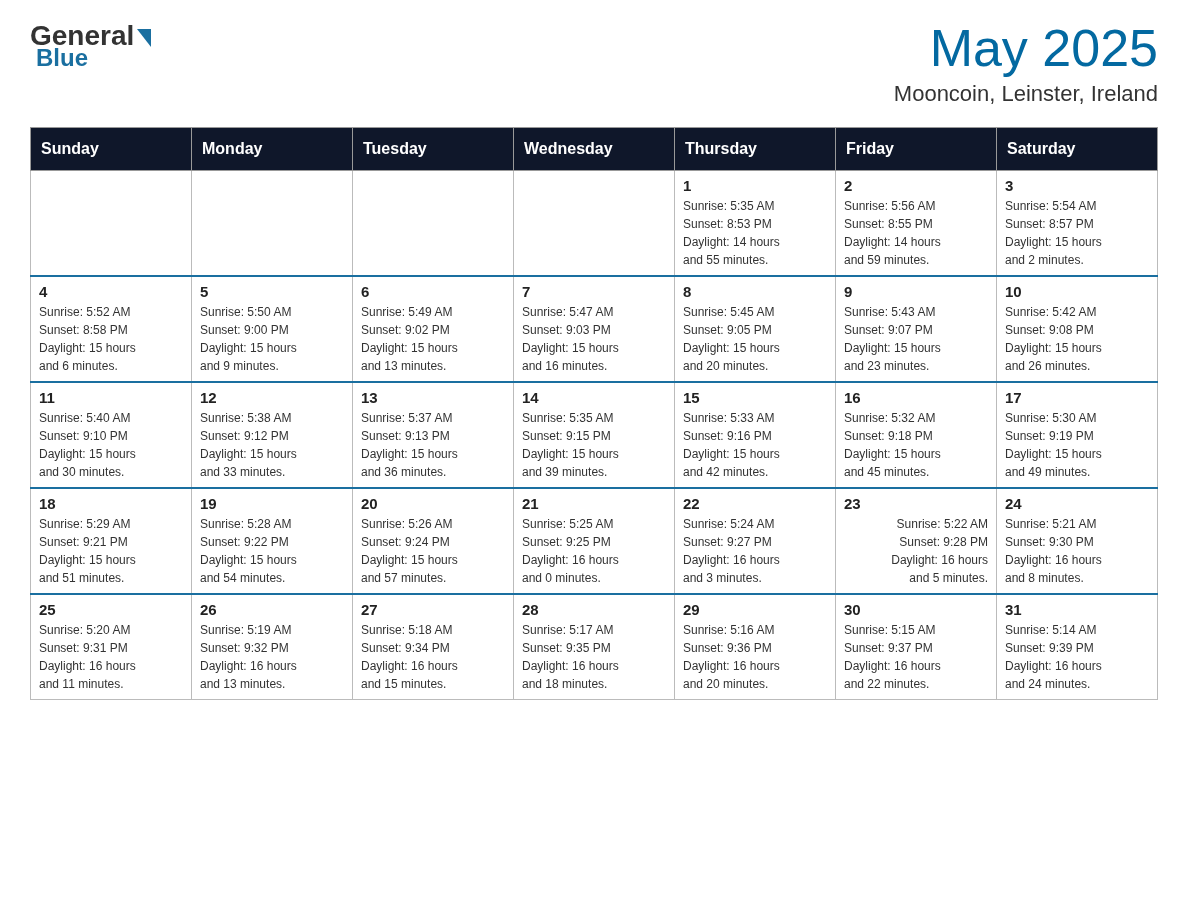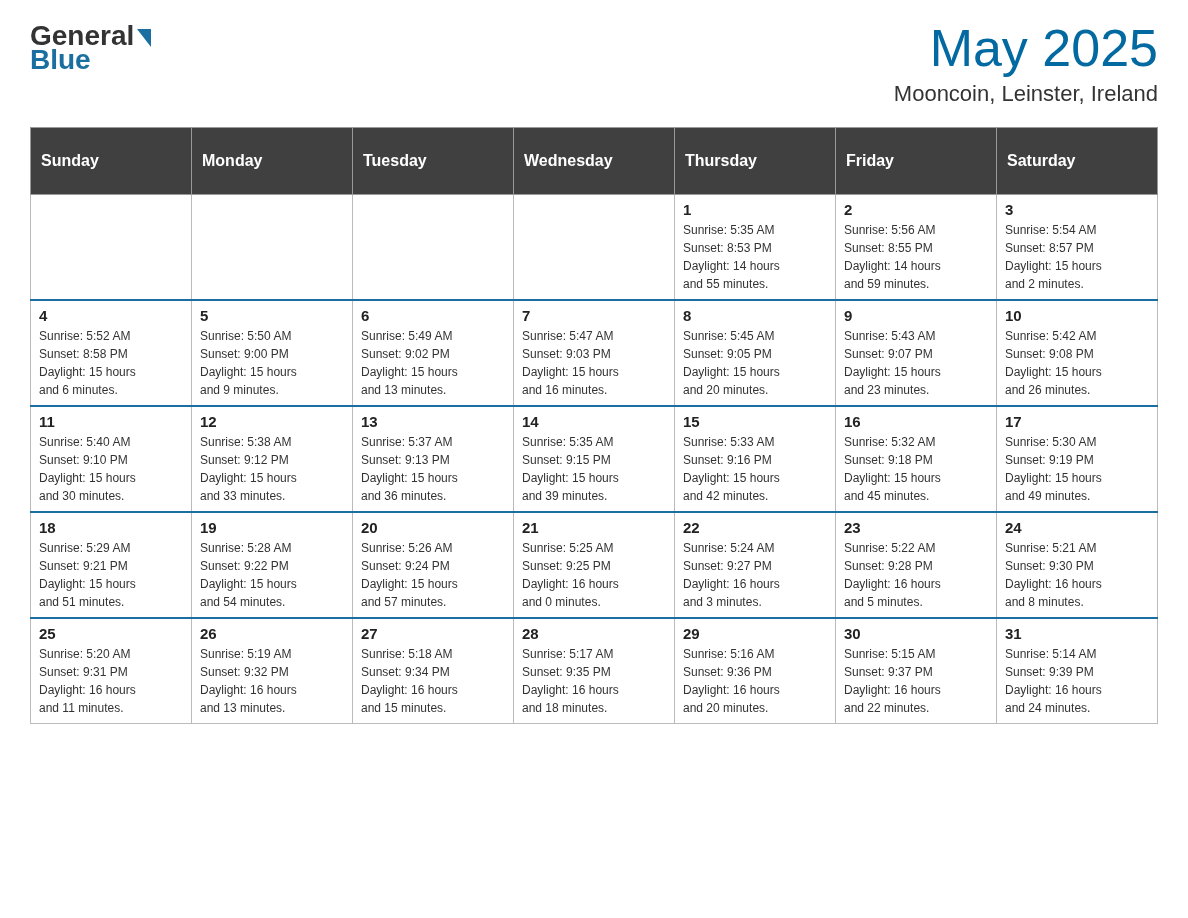--- a/index.html
+++ b/index.html
@@ -34,25 +34,25 @@
     .logo-triangle {
       width: 0;
       height: 0;
       border-left: 14px solid transparent;
       border-right: 0px solid transparent;
       border-top: 18px solid #1a6fa0;
       margin-left: 3px;
       margin-top: 4px;
     }
     .logo-bottom {
-      font-size: 28px;
+      font-size: 24px;
       font-weight: bold;
       color: #1a6fa0;
       margin-top: -8px;
-      margin-left: 0px;
+      margin-left: 6px;
     }
     .title-section {
       text-align: right;
     }
     .month-year {
       font-size: 52px;
       font-weight: normal;
       color: #0369a1;
       line-height: 1.1;
     }
@@ -60,25 +60,25 @@
       font-size: 22px;
       color: #333;
       margin-top: 4px;
     }
     .calendar {
       width: 100%;
       border-collapse: collapse;
       border: 1px solid #999;
     }
     .calendar th {
-      background-color: #404040;
+      background-color: #0f172a;
       color: #fff;
       font-size: 16px;
       font-weight: bold;
-      padding: 24px 10px;
+      padding: 12px 10px;
       text-align: left;
       border: 1px solid #999;
     }
     .calendar td {
       border: 1px solid #bbb;
       vertical-align: top;
       padding: 6px 8px;
       width: 14.28%;
       min-height: 100px;
     }
@@ -287,21 +287,21 @@
         </td>
         <td style="border-top: 2px solid rgb(26, 111, 160);">
           <div class="day-number">22</div>
           <div class="day-info" style="white-space: pre-line;">Sunrise: 5:24 AM
 Sunset: 9:27 PM
 Daylight: 16 hours
 and 3 minutes.</div>
         </td>
         <td style="border-top: 2px solid rgb(26, 111, 160);">
           <div class="day-number">23</div>
-          <div class="day-info" style="white-space: pre-line;">Sunrise: 5:22 AM
+          <div class="day-info" style="white-space: pre-line; text-align: right;">Sunrise: 5:22 AM
 Sunset: 9:28 PM
 Daylight: 16 hours
 and 5 minutes.</div>
         </td>
         <td style="border-top: 2px solid rgb(26, 111, 160);">
           <div class="day-number">24</div>
           <div class="day-info" style="white-space: pre-line;">Sunrise: 5:21 AM
 Sunset: 9:30 PM
 Daylight: 16 hours
 and 8 minutes.</div>

